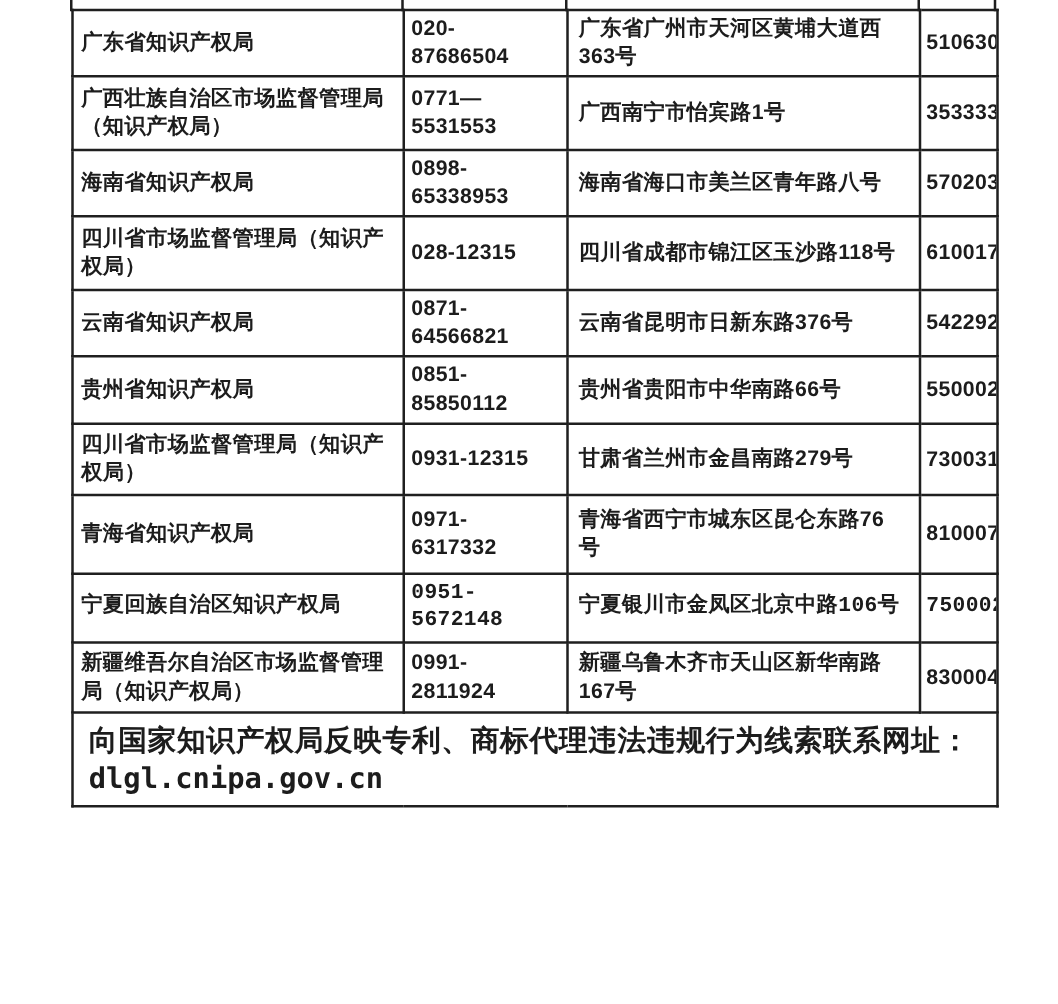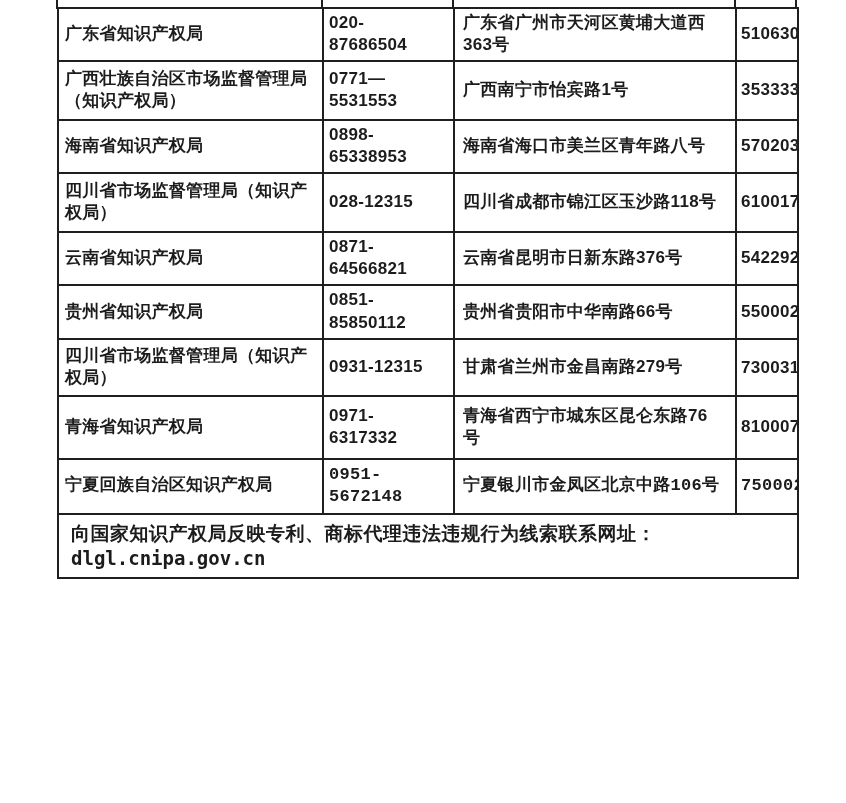--- a/index.html
+++ b/index.html
@@ -40,21 +40,21 @@
     letter-spacing: 0.3px;
     overflow: hidden;
   }
   td.col-name    { padding: 3px 5px 3px 6px; }
   td.col-phone   { padding: 3px 18px 3px 5px; letter-spacing: 0px; }
   td.col-address { padding: 3px 14px 3px 8px; }
   td.col-postal  { padding: 3px 1px 3px 4px; letter-spacing: 0px; }
   td.valign-top  { vertical-align: top; padding-top: 5px; }
   tr.footer-row td {
     padding: 6px 8px 6px 12px;
-    font-size: 19px;
+    font-size: 23px;
     letter-spacing: 0.5px;
   }
   .footer-url {
     font-family: "DejaVu Sans Mono", monospace;
     font-weight: 700;
     letter-spacing: 0px;
   }
 </style>
 </head>
 <body>
@@ -122,20 +122,26 @@
           <td class="col-phone">0971-6317332</td>
           <td class="col-address">青海省西宁市城东区昆仑东路76号</td>
           <td class="col-postal">810007</td>
         </tr>
         <tr style="height: 55px; font-family: Liberation Mono, monospace;">
           <td class="col-name">宁夏回族自治区知识产权局</td>
           <td class="col-phone">0951-5672148</td>
           <td class="col-address">宁夏银川市金凤区北京中路106号</td>
           <td class="col-postal">750002</td>
         </tr>
+        <tr style="height: 56px;">
+          <td class="col-name">新疆维吾尔自治区市场监督管理局（知识产权局）</td>
+          <td class="col-phone">0991-2811924</td>
+          <td class="col-address">新疆乌鲁木齐市天山区新华南路167号</td>
+          <td class="col-postal">830004</td>
+        </tr>
       </tbody>
     <tbody>
       <tr class="footer-row" style="height:49px">
         <td colspan="4"><span>向国家知识产权局反映专利、商标代理违法违规行为线索联系网址：</span><span class="footer-url">dlgl.cnipa.gov.cn</span></td>
       </tr>
     </tbody>
   </table>
 </div>
 
 </body></html>

